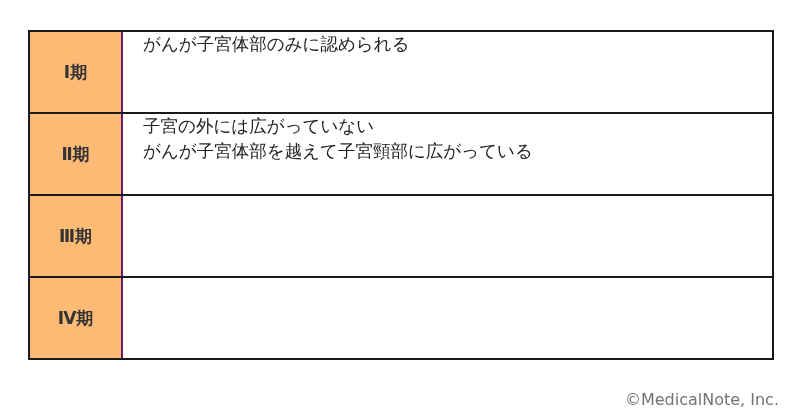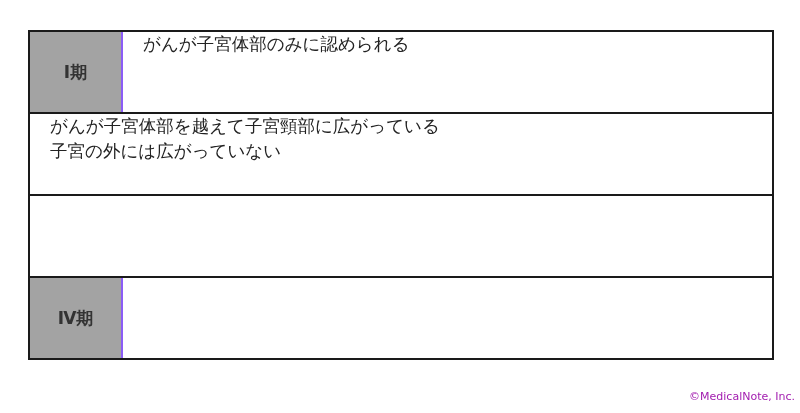--- a/index.html
+++ b/index.html
@@ -2,44 +2,46 @@
 <html><head>
 <meta charset="utf-8">
 <style>
   html, body { margin:0; padding:0; }
   body { width:800px; height:413px; background:#ffffff; position:relative; overflow:hidden;
          font-family:"DejaVu Sans", sans-serif; color:#222; }
   .stage-table { position:absolute; left:28px; top:30px; width:746px; height:330px;
                  border:2px solid #1a1a1a; box-sizing:border-box; display:flex; flex-direction:column; }
   .row { flex:1; display:flex; border-bottom:2px solid #1a1a1a; }
   .row:last-child { border-bottom:none; }
-  .label { width:91px; background:#a3a3a3; border-right:2px solid #8b5cf6;
+  .label { width:91px; background:#fdba74; border-right:2px solid #701a75;
            display:flex; align-items:center; justify-content:center;
            font-size:17px; font-weight:bold; color:#333; }
   .desc { flex:1; display:flex; flex-direction:column; justify-content:flex-start; padding-left:20px;
           font-size:17.5px; line-height:25px; color:#222; white-space:nowrap; }
-  .copyright { position:absolute; right:5px; top:390px; font-size:11px; color:#a21caf; }
+  .copyright { position:absolute; right:21px; top:390px; font-size:16px; color:#737373; }
 </style>
 </head>
 <body>
 
 <div class="stage-table">
   <div class="row">
     <div class="label">Ⅰ期</div>
     <div class="desc">
       <span>がんが子宮体部のみに認められる</span>
     </div>
   </div>
   <div class="row">
+    <div class="label">Ⅱ期</div>
     <div class="desc">
+      <span>子宮の外には広がっていない</span>
       <span>がんが子宮体部を越えて子宮頸部に広がっている</span>
-      <span>子宮の外には広がっていない</span>
     </div>
   </div>
   <div class="row">
+    <div class="label">Ⅲ期</div>
   </div>
   <div class="row">
     <div class="label">Ⅳ期</div>
     <div class="desc">
     </div>
   </div>
 </div>
 
 <div class="copyright">©MedicalNote, Inc.</div>
 

